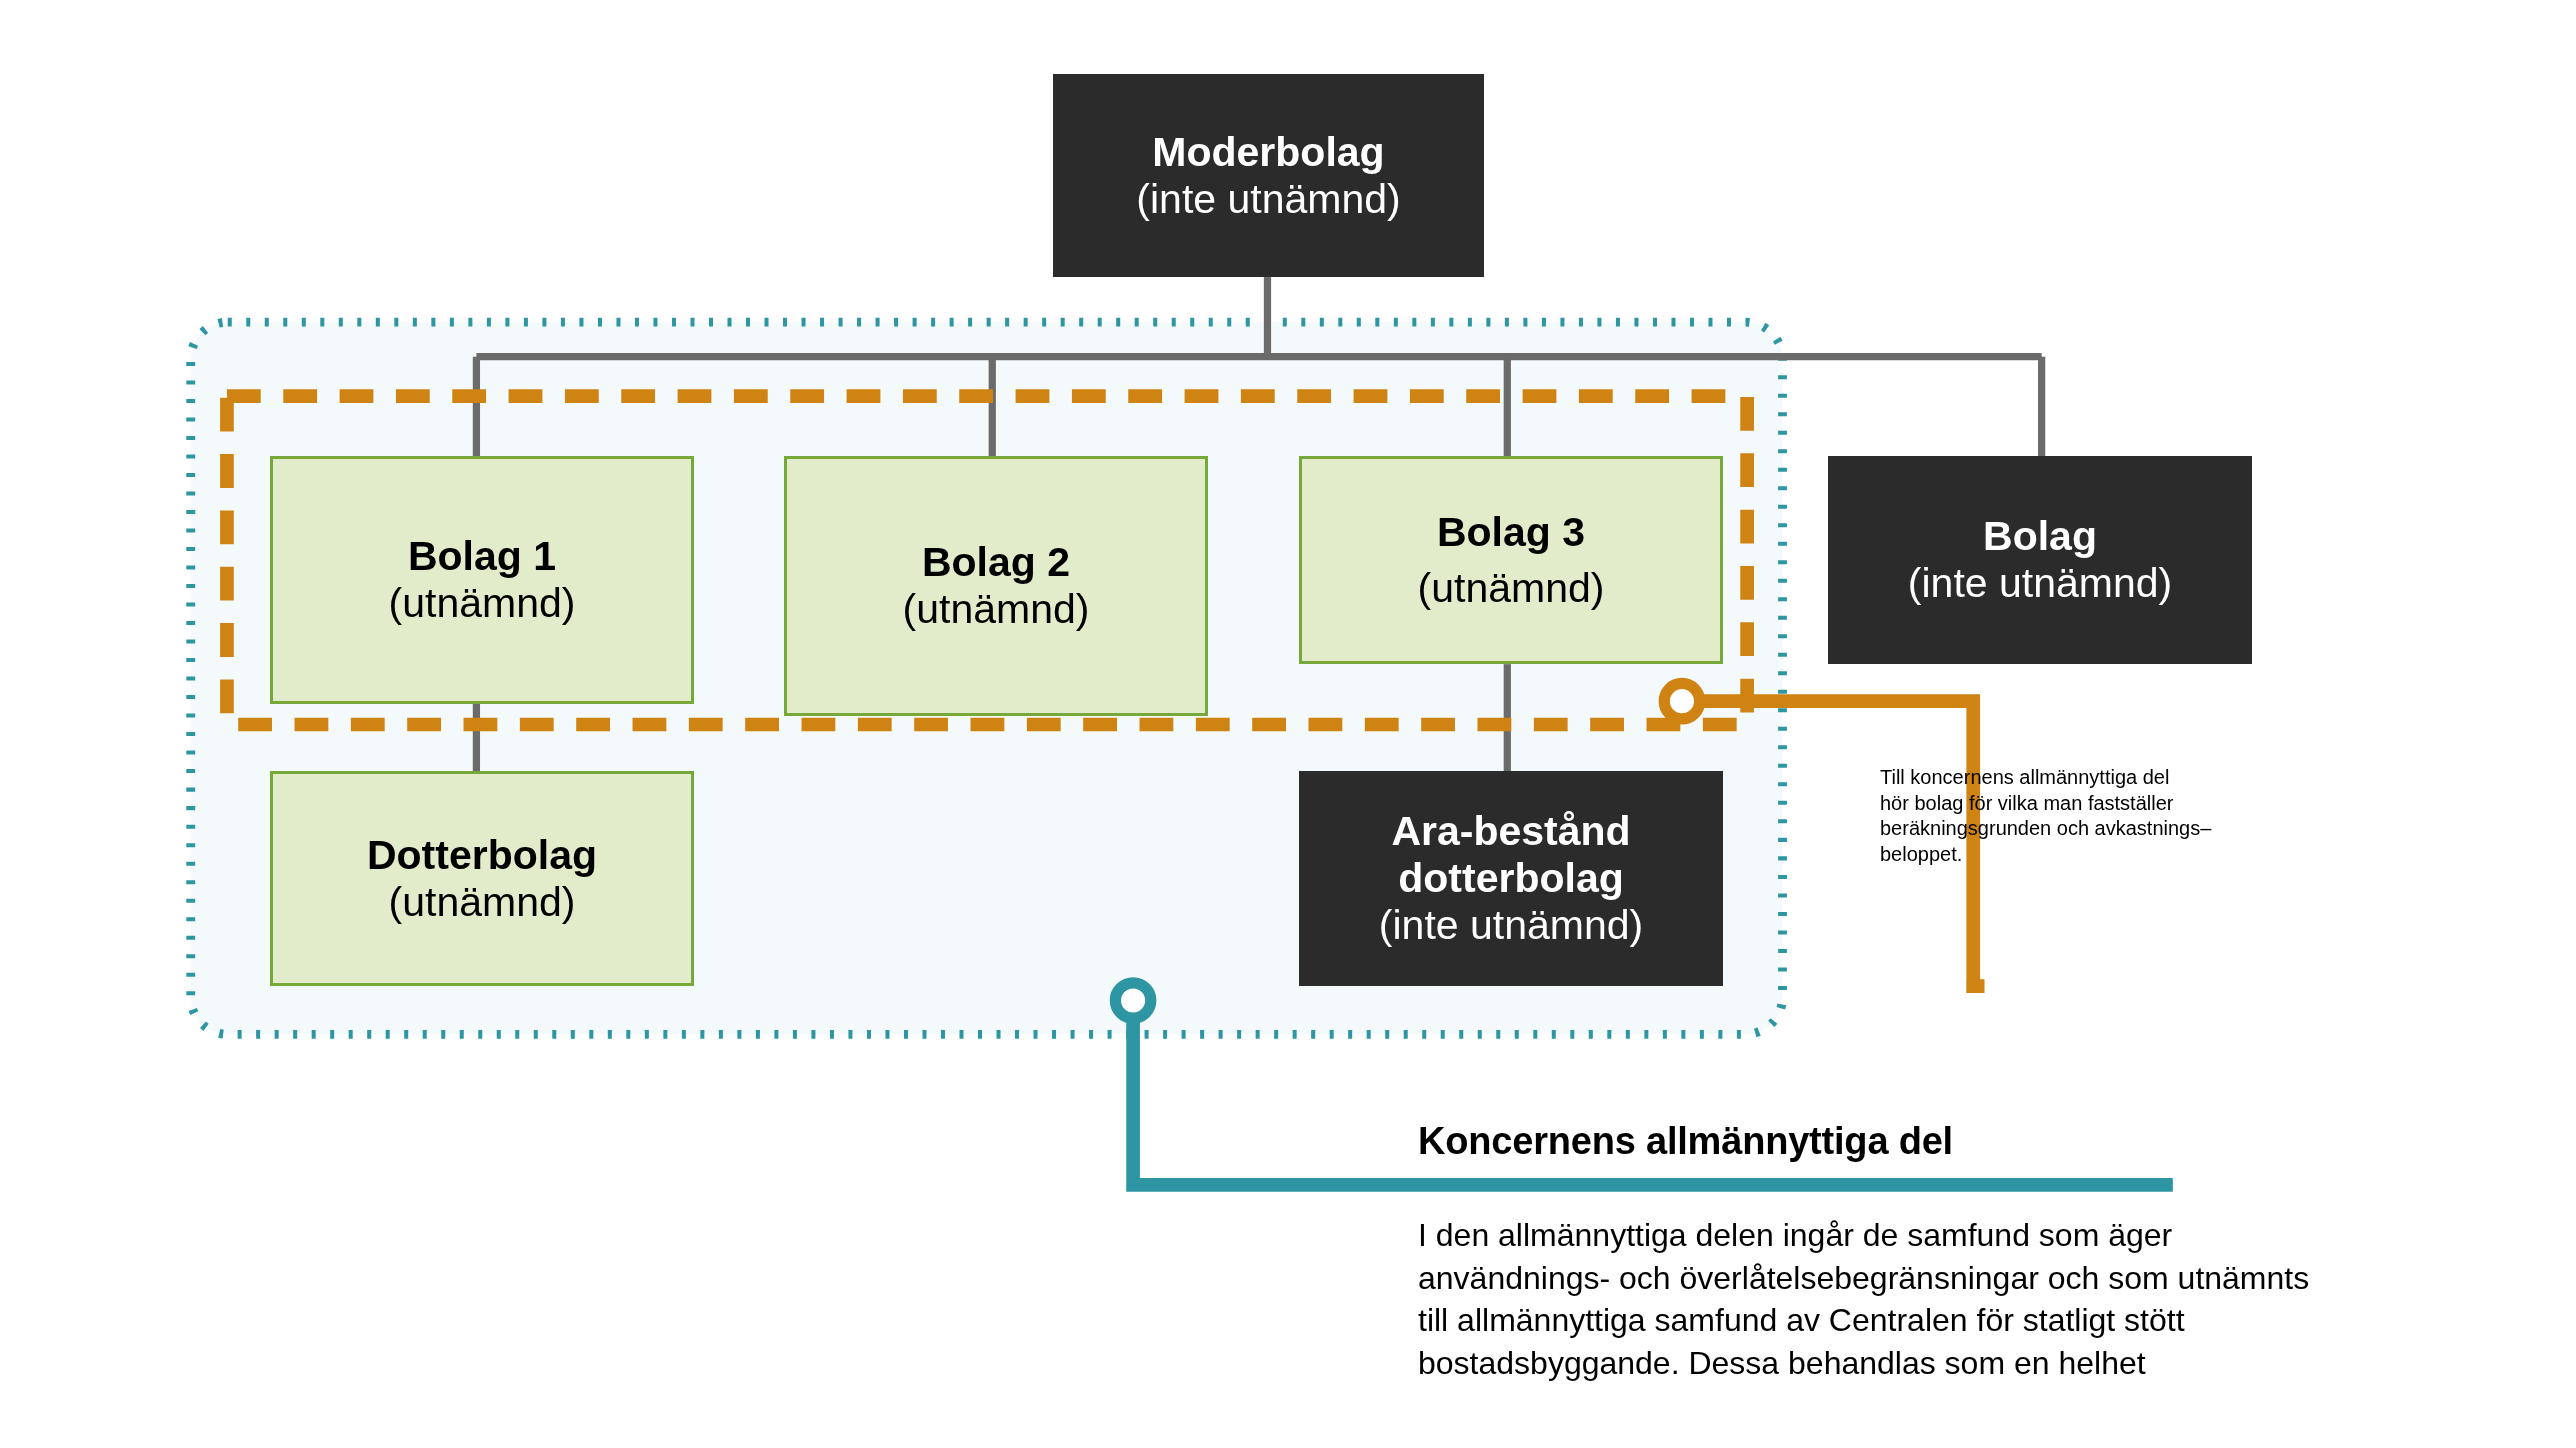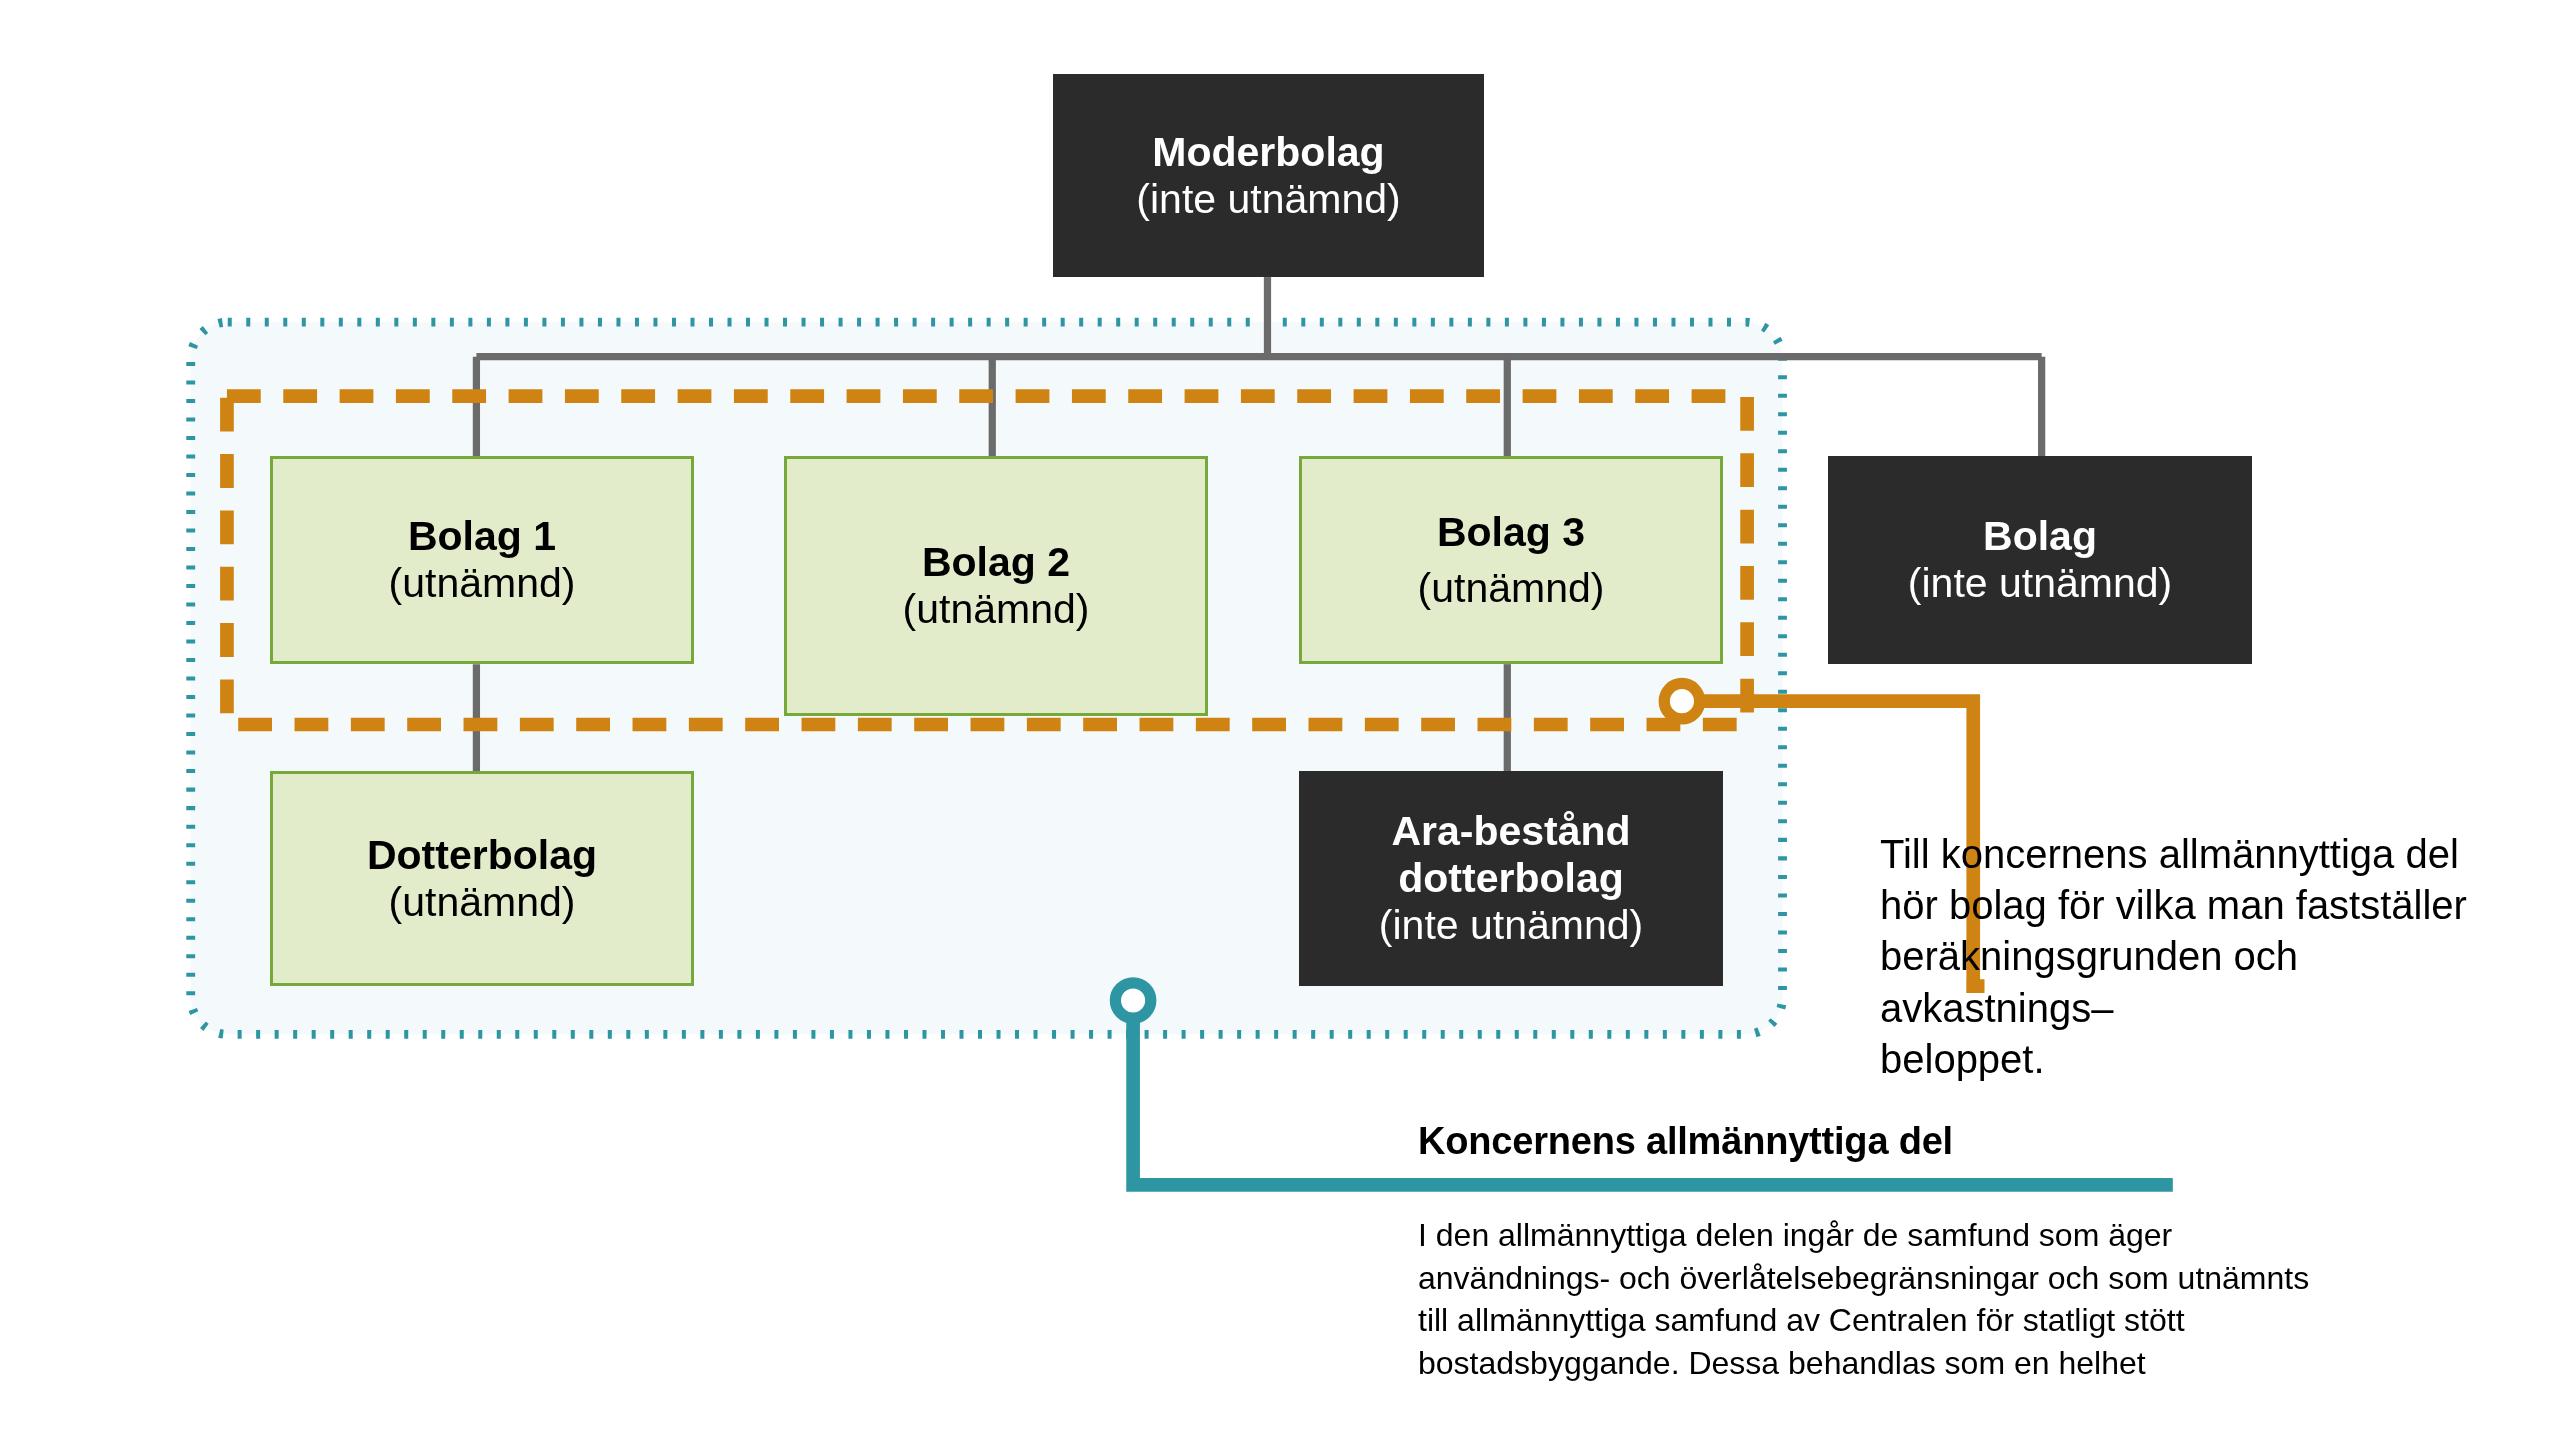--- a/index.html
+++ b/index.html
@@ -58,37 +58,37 @@
     border: 0.8px solid #2b2b2b;
   }
   .node.green {
     background: #e2ecca;
     color: #000000;
     border: 3.2px solid #76a939;
   }
 
   
   #node-moderbolag   { left: 1053px; top: 74px;  width: 431px; height: 203px; font-size: 41px; }
-  #node-bolag1       { left: 270px;  top: 456px; width: 424px; height: 208px; font-size: 41px; }
+  #node-bolag1       { left: 270px;  top: 456px; width: 424px; height: 248px; font-size: 41px; }
   #node-bolag2       { left: 784px;  top: 456px; width: 424px; height: 260px; font-size: 41px; }
   #node-bolag3       { left: 1299px; top: 456px; width: 424px; height: 208px; font-size: 41px; gap: 9px; }
   #node-bolag-ej     { left: 1828px; top: 456px; width: 424px; height: 208px; font-size: 41px; }
   #node-dotterbolag  { left: 270px;  top: 771px; width: 424px; height: 215px; font-size: 41px; }
   #node-ara          { left: 1299px; top: 771px; width: 424px; height: 215px; font-size: 41px; }
 
   
   .callout {
     position: absolute;
     color: #000000;
   }
   #callout-orange {
     left: 1880px;
-    top: 829px;
+    top: 765px;
     width: 612px;
-    font-size: 40px;
+    font-size: 20px;
     line-height: 1.28;
   }
   #callout-teal-title {
     left: 1418px;
     top: 1120px;
     width: 1046px;
     font-size: 38px;
     font-weight: bold;
     letter-spacing: -0.2px;
   }

